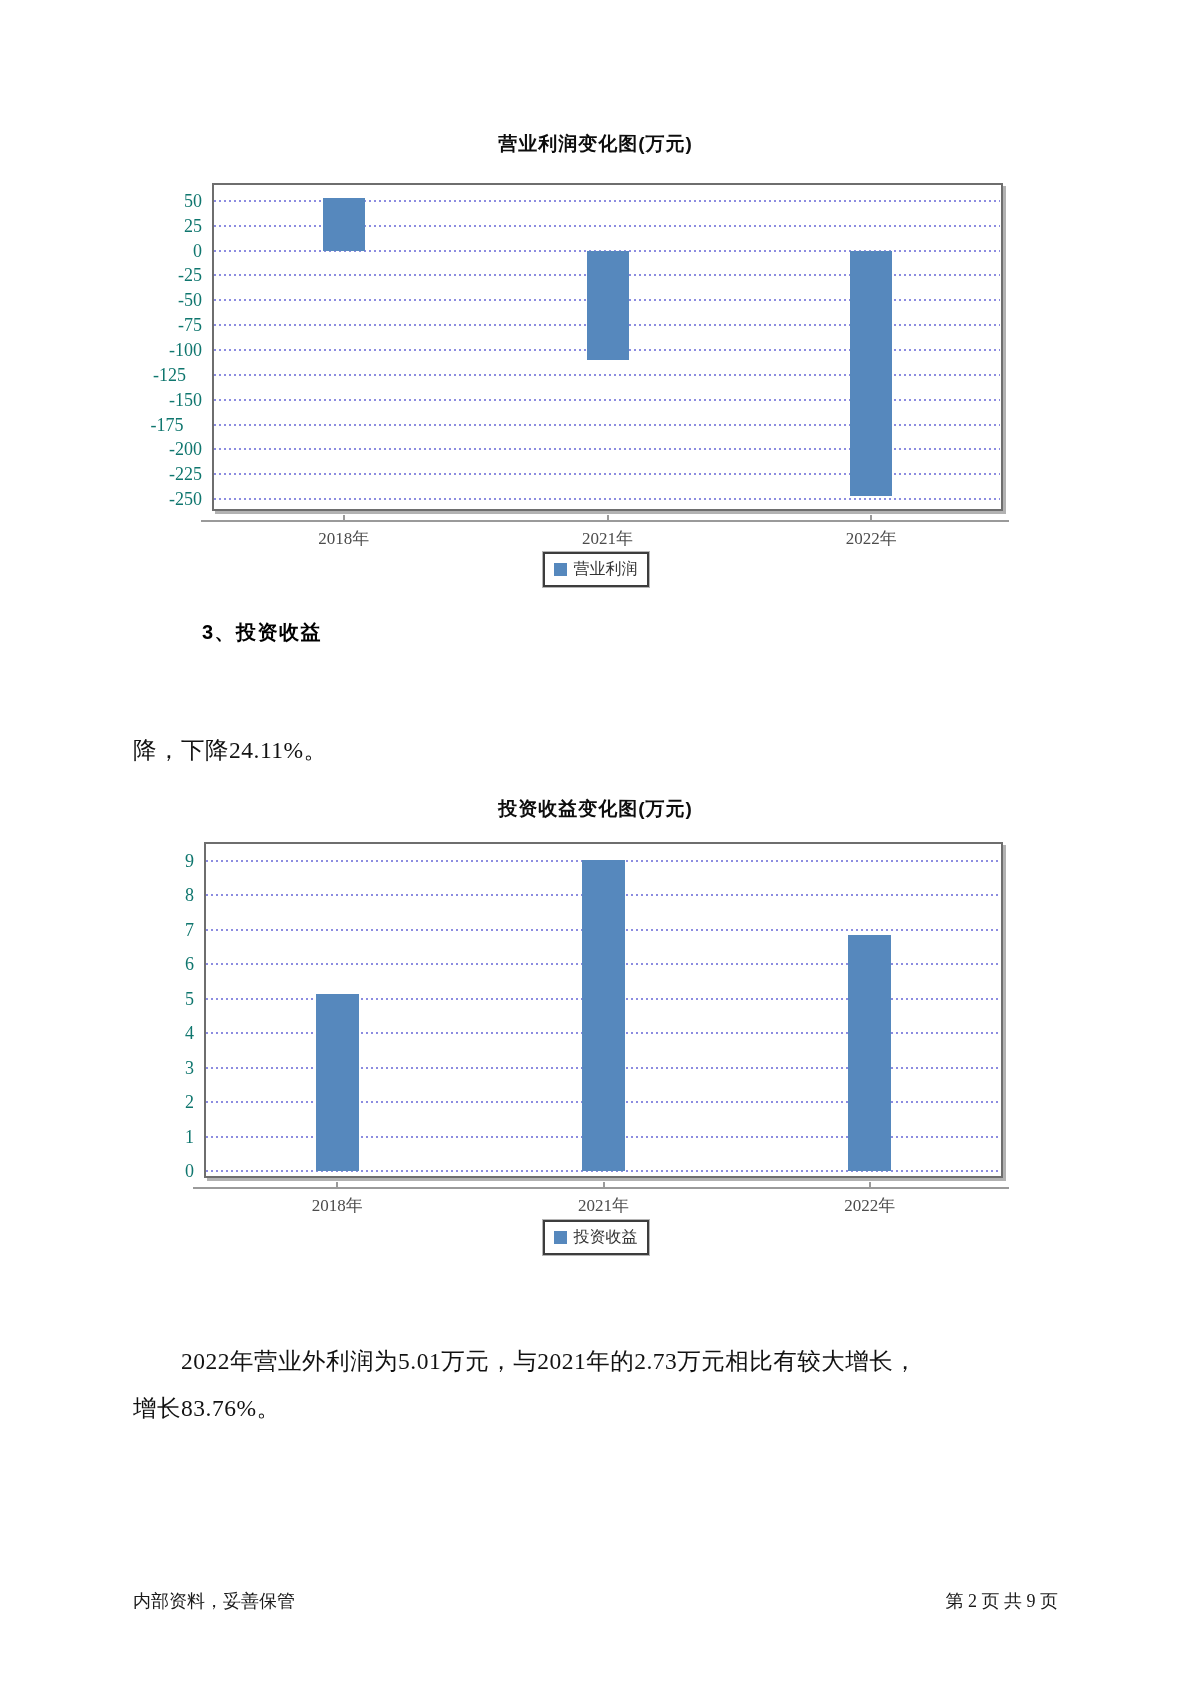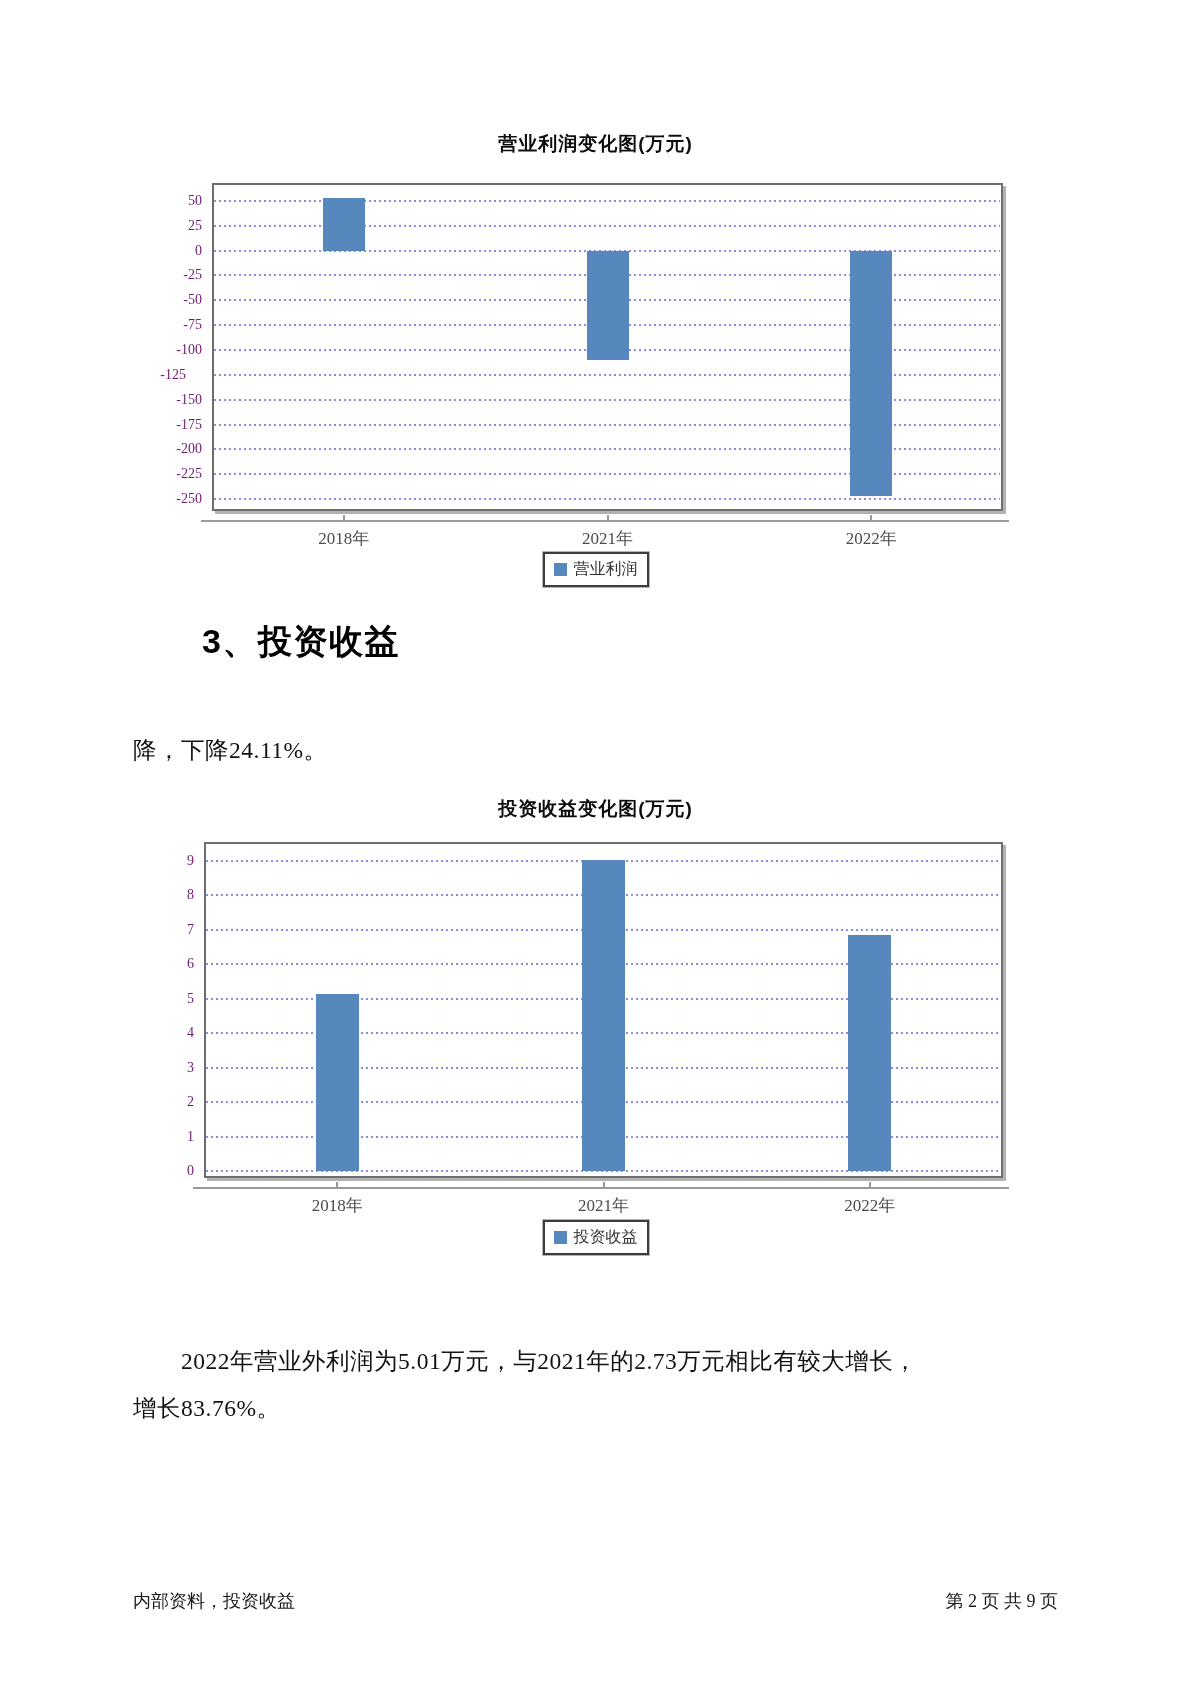--- a/index.html
+++ b/index.html
@@ -14,34 +14,34 @@
   }
   .plot{
     position:absolute;background:#fff;border:2px solid #6e6e6e;box-sizing:border-box;
     box-shadow:3px 3px 0 0 #b2b2b2;
   }
   .gridline{
     position:absolute;height:2px;
     background-image:repeating-linear-gradient(to right,#8c8ce0 0 2px,rgba(255,255,255,0) 2px 5px);
   }
   .bar{position:absolute;}
-  .ytick{position:absolute;width:70px;text-align:right;font-size:14px;color:#701a75;line-height:20px;}
+  .ytick{position:absolute;width:70px;text-align:right;font-size:18px;color:#0f766e;line-height:20px;}
   .xlabel{position:absolute;width:140px;text-align:center;font-size:17px;color:#4c4c4c;}
   .axisline{position:absolute;height:2px;background:#9a9a9a;}
   .cat-tick{position:absolute;width:2px;height:5px;background:#9a9a9a;}
   .legend{
     position:absolute;left:50%;transform:translateX(-50%);
     display:flex;align-items:center;background:#fff;
     border:2px solid #3d3d3d;outline:1px solid #b5b5b5;
     padding:5px 9px;font-size:16px;color:#333;white-space:nowrap;
   }
   .legend-swatch{width:13px;height:13px;margin-right:7px;display:inline-block;background:#5688bd;}
   .heading{
     position:absolute;font-family:"Liberation Sans","DejaVu Sans",sans-serif;
-    font-weight:700;font-size:34px;color:#000;letter-spacing:1.5px;white-space:nowrap;
+    font-weight:700;font-size:20px;color:#000;letter-spacing:1.5px;white-space:nowrap;
   }
   .para-line{position:absolute;font-size:23.5px;color:#121212;white-space:nowrap;letter-spacing:.5px;}
   .footer-left{
     position:absolute;font-family:"Liberation Sans","DejaVu Sans",sans-serif;
     font-size:18px;color:#1a1a1a;white-space:nowrap;
   }
   .footer-right{position:absolute;font-size:18px;color:#1a1a1a;white-space:nowrap;}
 </style>
 </head>
 <body>
@@ -64,21 +64,21 @@
         <div class="ytick" style="left: 132px; top: 290.285px;">-50</div>
         <div class="gridline" style="left: 214px; top: 324.133px; width: 786px;"></div>
         <div class="ytick" style="left: 132px; top: 315.133px;">-75</div>
         <div class="gridline" style="left: 214px; top: 348.982px; width: 786px;"></div>
         <div class="ytick" style="left: 132px; top: 339.982px;">-100</div>
         <div class="gridline" style="left: 214px; top: 373.83px; width: 786px;"></div>
         <div class="ytick" style="left: 116px; top: 364.83px;">-125</div>
         <div class="gridline" style="left: 214px; top: 398.679px; width: 786px;"></div>
         <div class="ytick" style="left: 132px; top: 389.679px;">-150</div>
         <div class="gridline" style="left: 214px; top: 423.527px; width: 786px;"></div>
-        <div class="ytick" style="left: 132px; top: 414.527px;">-175</div>
+        <div class="ytick" style="left: 132px; top: 414.527px; text-align: center;">-175</div>
         <div class="gridline" style="left: 214px; top: 448.376px; width: 786px;"></div>
         <div class="ytick" style="left: 132px; top: 439.376px;">-200</div>
         <div class="gridline" style="left: 214px; top: 473.224px; width: 786px;"></div>
         <div class="ytick" style="left: 132px; top: 464.224px;">-225</div>
         <div class="gridline" style="left: 214px; top: 498.073px; width: 786px;"></div>
         <div class="ytick" style="left: 132px; top: 489.073px;">-250</div>
         <div class="bar" style="left: 322.833px; top: 197.909px; width: 42px; height: 52.6788px; background: rgb(86, 136, 189);"></div>
         <div class="bar" style="left: 586.5px; top: 250.588px; width: 42px; height: 109.333px; background: rgb(86, 136, 189);"></div>
         <div class="bar" style="left: 850.167px; top: 250.588px; width: 42px; height: 245.503px; background: rgb(86, 136, 189);"></div>
         <div class="axisline" style="left: 201px; top: 520px; width: 808px;"></div>
@@ -136,16 +136,16 @@
     <div class="legend" style="top:1220px">
       <span class="legend-swatch" style="background: rgb(86, 136, 189);"></span>
       <span>投资收益</span>
     </div>
   </section>
 
   <div class="para-line" style="left:181px;top:1345px">2022年营业外利润为5.01万元，与2021年的2.73万元相比有较大增长，</div>
   <div class="para-line" style="left:133px;top:1392px">增长83.76%。</div>
 
 
-  <div class="footer-left" style="left:133px;top:1589px">内部资料，投资收益</div>
+  <div class="footer-left" style="left:133px;top:1589px">内部资料，妥善保管</div>
   <div class="footer-right" style="right:133px;top:1589px">第 2 页  共 9 页</div>
 
 </div>
 
 </body></html>

